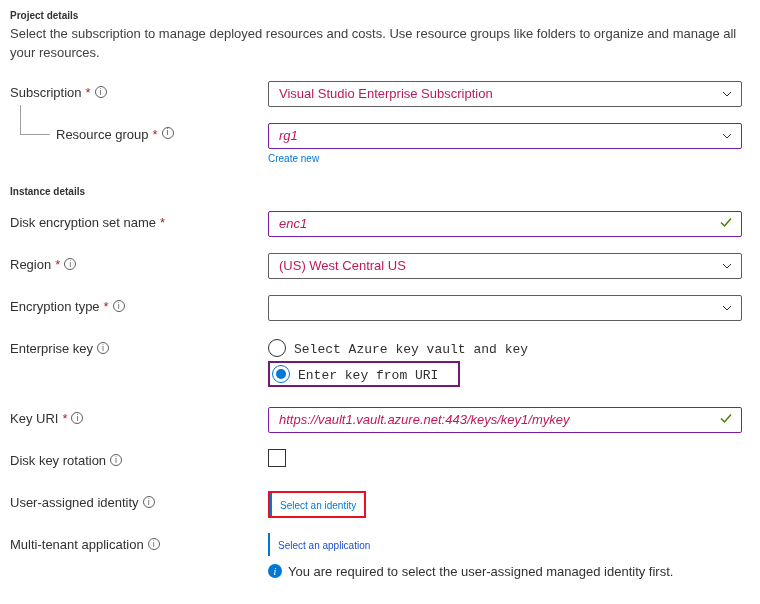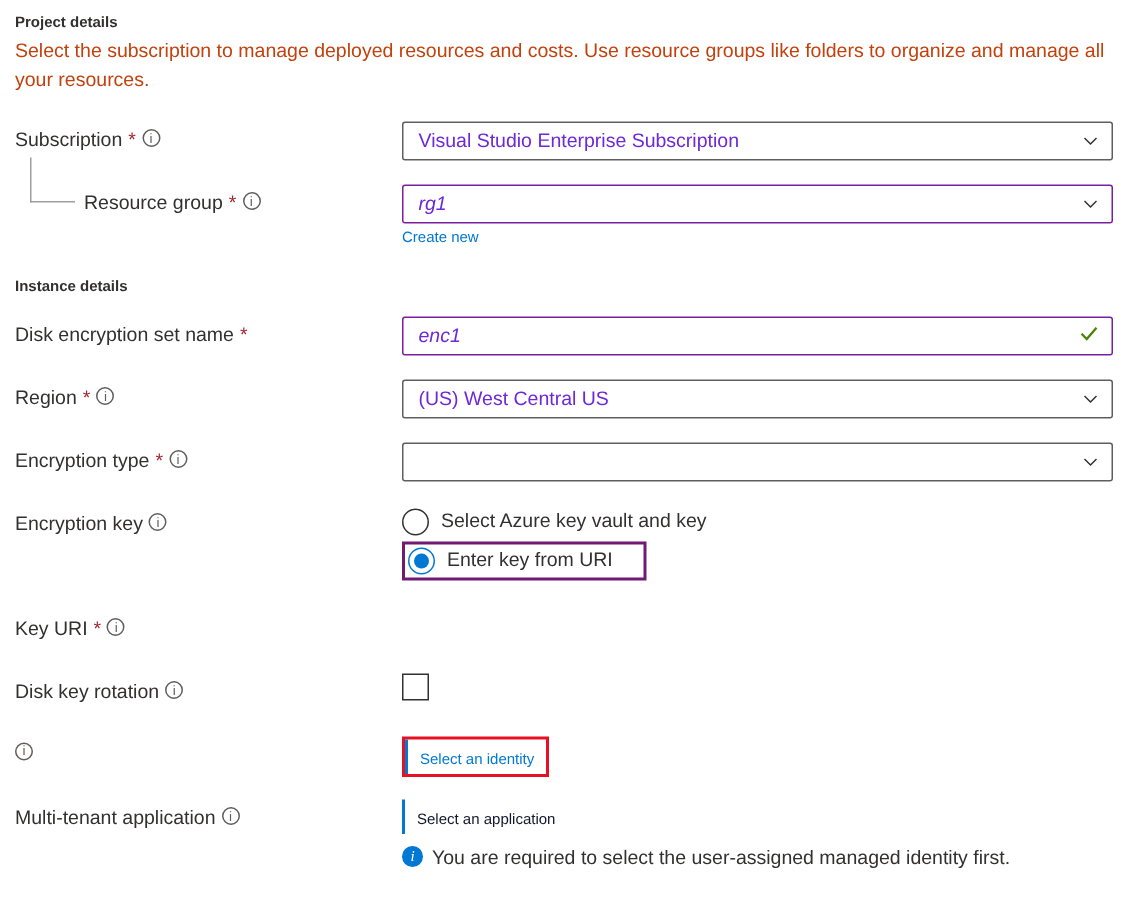--- a/index.html
+++ b/index.html
@@ -12,21 +12,21 @@
     background: #fff;
     width: 760px;
   }
   .section-title {
     font-weight: 600;
     font-size: 10px;
     margin: 0 0 4px 0;
   }
   .section-desc {
     font-size: 13px;
-    color: #c2410c;
+    color: #404040;
     margin: 0 0 18px 0;
     line-height: 1.45;
   }
   .row {
     display: flex;
     align-items: flex-start;
     margin-bottom: 14px;
     min-height: 28px;
   }
   .label-col {
@@ -45,21 +45,21 @@
     left: 10px;
     top: -18px;
     width: 30px;
     height: 30px;
     border-left: 1px solid #a19f9d;
     border-bottom: 1px solid #a19f9d;
   }
   .label-col.indent .label-wrap {
     padding-left: 46px;
     display: flex;
-    align-items: center;
+    align-items: flex-start;
     gap: 4px;
   }
   .label { font-size: 13px; }
   .req { color: #a4262c; }
   .info-icon {
     width: 12px; height: 12px;
     border: 1px solid #605e5c;
     border-radius: 50%;
     font-size: 9px;
     color: #605e5c;
@@ -76,21 +76,21 @@
     gap: 2px;
   }
   .select, .input {
     width: 100%;
     height: 26px;
     padding: 0 28px 0 10px;
     border: 1px solid #605e5c;
     border-radius: 2px;
     font: inherit;
     background: #fff;
-    color: #6d28d9;
+    color: #be185d;
     position: relative;
     display: flex;
     align-items: center;
   }
   .select.highlight, .input.highlight {
     border-color: #7b1fa2;
     font-style: italic;
   }
   .chevron {
     position: absolute;
@@ -108,28 +108,29 @@
   }
   .link {
     color: #0078d4;
     font-size: 10px;
     text-decoration: none;
     padding-top: 2px;
     display: inline-block;
     cursor: pointer;
   }
   .link.disabled {
-    color: #0f172a;
+    color: #1d4ed8;
     cursor: default;
   }
   .radio-row {
     display: flex;
-    align-items: flex-start;
+    align-items: flex-end;
     gap: 8px;
     padding: 2px 0;
+    font-family: Liberation Mono, monospace;
   }
   .radio {
     width: 18px; height: 18px;
     border: 1px solid #323130;
     border-radius: 50%;
     background: #fff;
     display:flex;align-items:center;justify-content:center;
   }
   .radio.checked {
     border-color: #0078d4;
@@ -276,21 +277,21 @@
         <svg width="12" height="12" viewBox="0 0 12 12">
             <path d="M2 4 L6 8 L10 4" stroke="#323130" stroke-width="1" fill="none"></path>
           </svg>
       </span>
     </div>
   </div>
 </div>
 
 <div class="row" style="margin-bottom:20px">
   <div class="label-col">
-    <span class="label">Encryption key</span>
+    <span class="label">Enterprise key</span>
     <span class="info-icon">i</span>
   </div>
   <div class="ctrl-col">
     <div class="radio-row">
       <span class="radio"></span>
       <span>Select Azure key vault and key</span>
     </div>
     <div class="redbox" style="width:fit-content">
       <div class="radio-row" style="padding:0">
         <span class="radio checked"></span>
@@ -299,34 +300,45 @@
     </div>
   </div>
 </div>
 
 <div class="row">
   <div class="label-col">
     <span class="label">Key URI</span>
     <span class="req">*</span>
     <span class="info-icon">i</span>
   </div>
+  <div class="ctrl-col">
+    <div class="input highlight">
+      <span>https://vault1.vault.azure.net:443/keys/key1/mykey</span>
+      <span class="check-green">
+        <svg width="14" height="14" viewBox="0 0 14 14">
+            <path d="M2 7 L5.5 10.5 L12 3" stroke="#498205" stroke-width="1.5" fill="none"></path>
+          </svg>
+      </span>
+    </div>
+  </div>
 </div>
 
 <div class="row">
   <div class="label-col">
     <span class="label">Disk key rotation</span>
     <span class="info-icon">i</span>
   </div>
   <div class="ctrl-col">
     <div class="checkbox"></div>
   </div>
 </div>
 
 <div class="row">
   <div class="label-col">
+    <span class="label">User-assigned identity</span>
     <span class="info-icon">i</span>
   </div>
   <div class="ctrl-col">
     <div class="redbox-link" style="width:fit-content">
       <div class="inner-wrap">
         <a class="link" style="padding-top:0">Select an identity</a>
       </div>
     </div>
   </div>
 </div>

